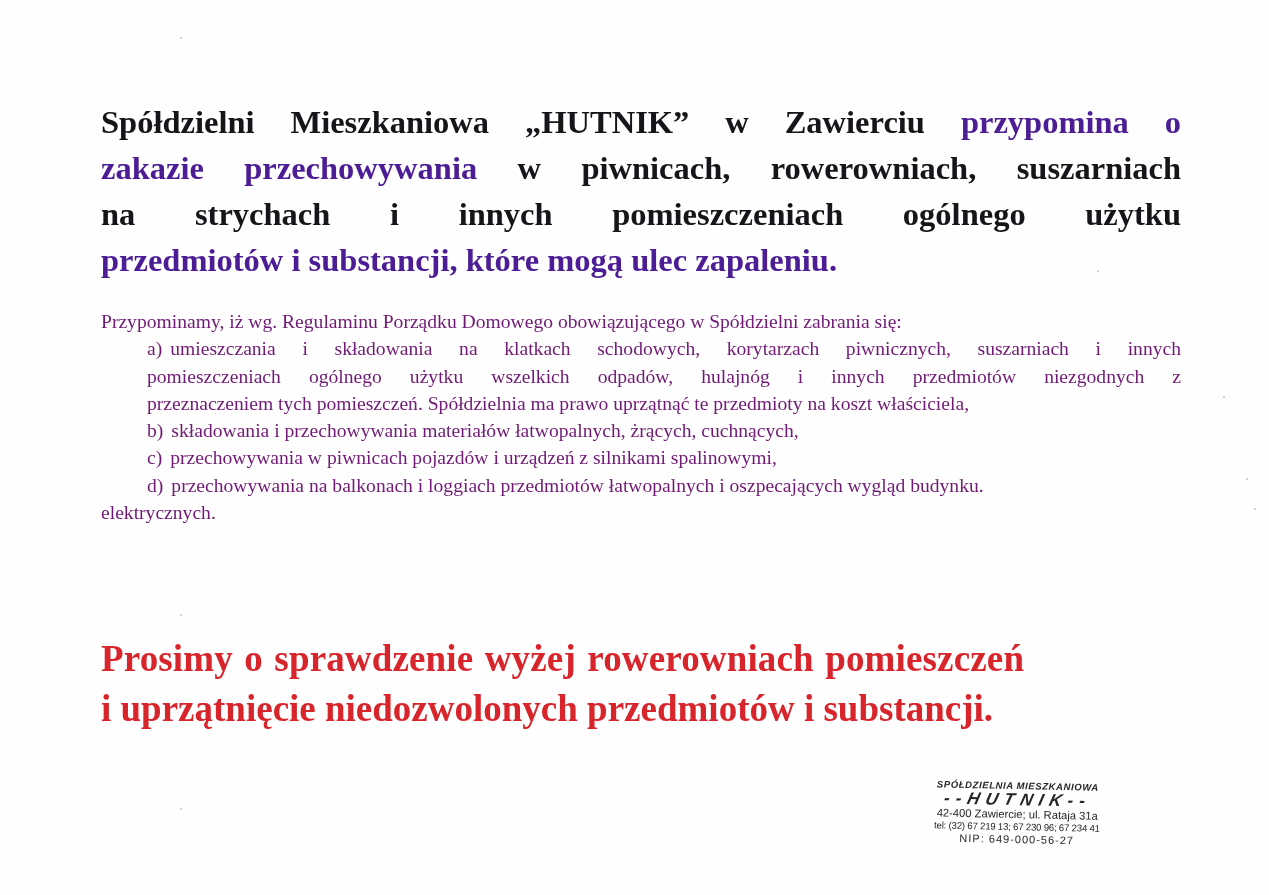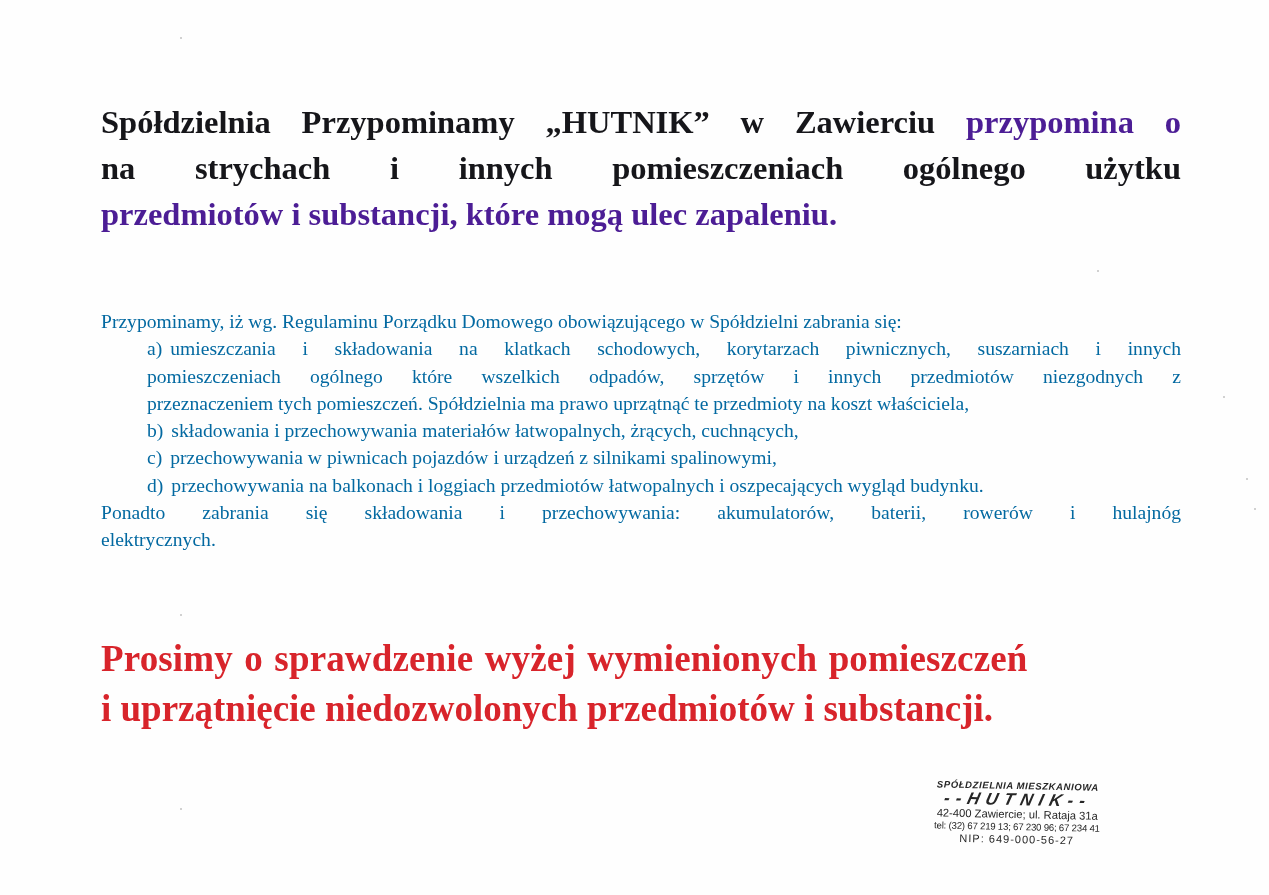--- a/index.html
+++ b/index.html
@@ -47,21 +47,21 @@
     }
 
     
     .body-text {
       position: absolute;
       left: 101px;
       top: 308px;
       width: 1080px;
       font-size: 19.6px;
       line-height: 27.3px;
-      color: #0369a1;
+      color: #701a75;
     }
     .body-text .intro { display: block; white-space: nowrap; }
     .body-text .list-item {
       display: block;
       padding-left: 22px;
     }
     .body-text .list-item .row {
       display: block;
       text-align: justify;
       text-align-last: justify;
@@ -140,54 +140,54 @@
       background: #9a9a9a;
       opacity: 0.6;
     }
   </style>
 </head>
 <body>
 
 <div class="page">
 
   <div class="heading">
-    <span class="line"><span class="black">Spółdzielnia Przypominamy „HUTNIK” w Zawierciu </span><span class="red">przypomina o</span></span>
+    <span class="line"><span class="black">Spółdzielni Mieszkaniowa „HUTNIK” w Zawierciu </span><span class="red">przypomina o</span></span>
+    <span class="line"><span class="red">zakazie przechowywania</span><span class="black"> w piwnicach, rowerowniach, suszarniach</span></span>
     <span class="line"><span class="black">na strychach i innych pomieszczeniach ogólnego użytku</span></span>
     <span class="line last"><span class="red">przedmiotów i substancji, które mogą ulec zapaleniu.</span></span>
   </div>
 
   <div class="body-text">
     <span class="intro">Przypominamy, iż wg. Regulaminu Porządku Domowego obowiązującego w Spółdzielni zabrania się:</span>
 
     <div class="list-item">
       <span class="row"><span class="marker">a)</span><span>umieszczania i składowania na klatkach schodowych, korytarzach piwnicznych, suszarniach i innych</span></span>
-      <span class="row">pomieszczeniach ogólnego które wszelkich odpadów, sprzętów i innych przedmiotów niezgodnych z</span>
+      <span class="row">pomieszczeniach ogólnego użytku wszelkich odpadów, hulajnóg i innych przedmiotów niezgodnych z</span>
       <span class="row last">przeznaczeniem tych pomieszczeń. Spółdzielnia ma prawo uprzątnąć te przedmioty na koszt właściciela,</span>
     </div>
 
     <div class="list-item">
       <span class="row last"><span class="marker">b)</span><span>składowania i przechowywania materiałów łatwopalnych, żrących, cuchnących,</span></span>
     </div>
 
     <div class="list-item">
       <span class="row last"><span class="marker">c)</span><span>przechowywania w piwnicach pojazdów i urządzeń z silnikami spalinowymi,</span></span>
     </div>
 
     <div class="list-item">
       <span class="row last"><span class="marker">d)</span><span>przechowywania na balkonach i loggiach przedmiotów łatwopalnych i oszpecających wygląd budynku.</span></span>
     </div>
 
     <div class="closing">
-      <span class="row">Ponadto zabrania się składowania i przechowywania: akumulatorów, baterii, rowerów i hulajnóg</span>
       <span class="row last">elektrycznych.</span>
     </div>
   </div>
 
   <div class="cta">
-    <span class="line first">Prosimy o sprawdzenie wyżej wymienionych pomieszczeń</span>
+    <span class="line first">Prosimy o sprawdzenie wyżej rowerowniach pomieszczeń</span>
     <span class="line">i uprzątnięcie niedozwolonych przedmiotów i substancji.</span>
   </div>
 
   <div class="stamp">
     <span class="org">Spółdzielnia Mieszkaniowa</span>
     <span class="brand">--HUTNIK--</span>
     <span class="addr">42-400 Zawiercie; ul. Rataja 31a</span>
     <span class="tel">tel: (32) 67 219 13; 67 230 96; 67 234 41</span>
     <span class="nip">NIP: 649-000-56-27</span>
   </div>

